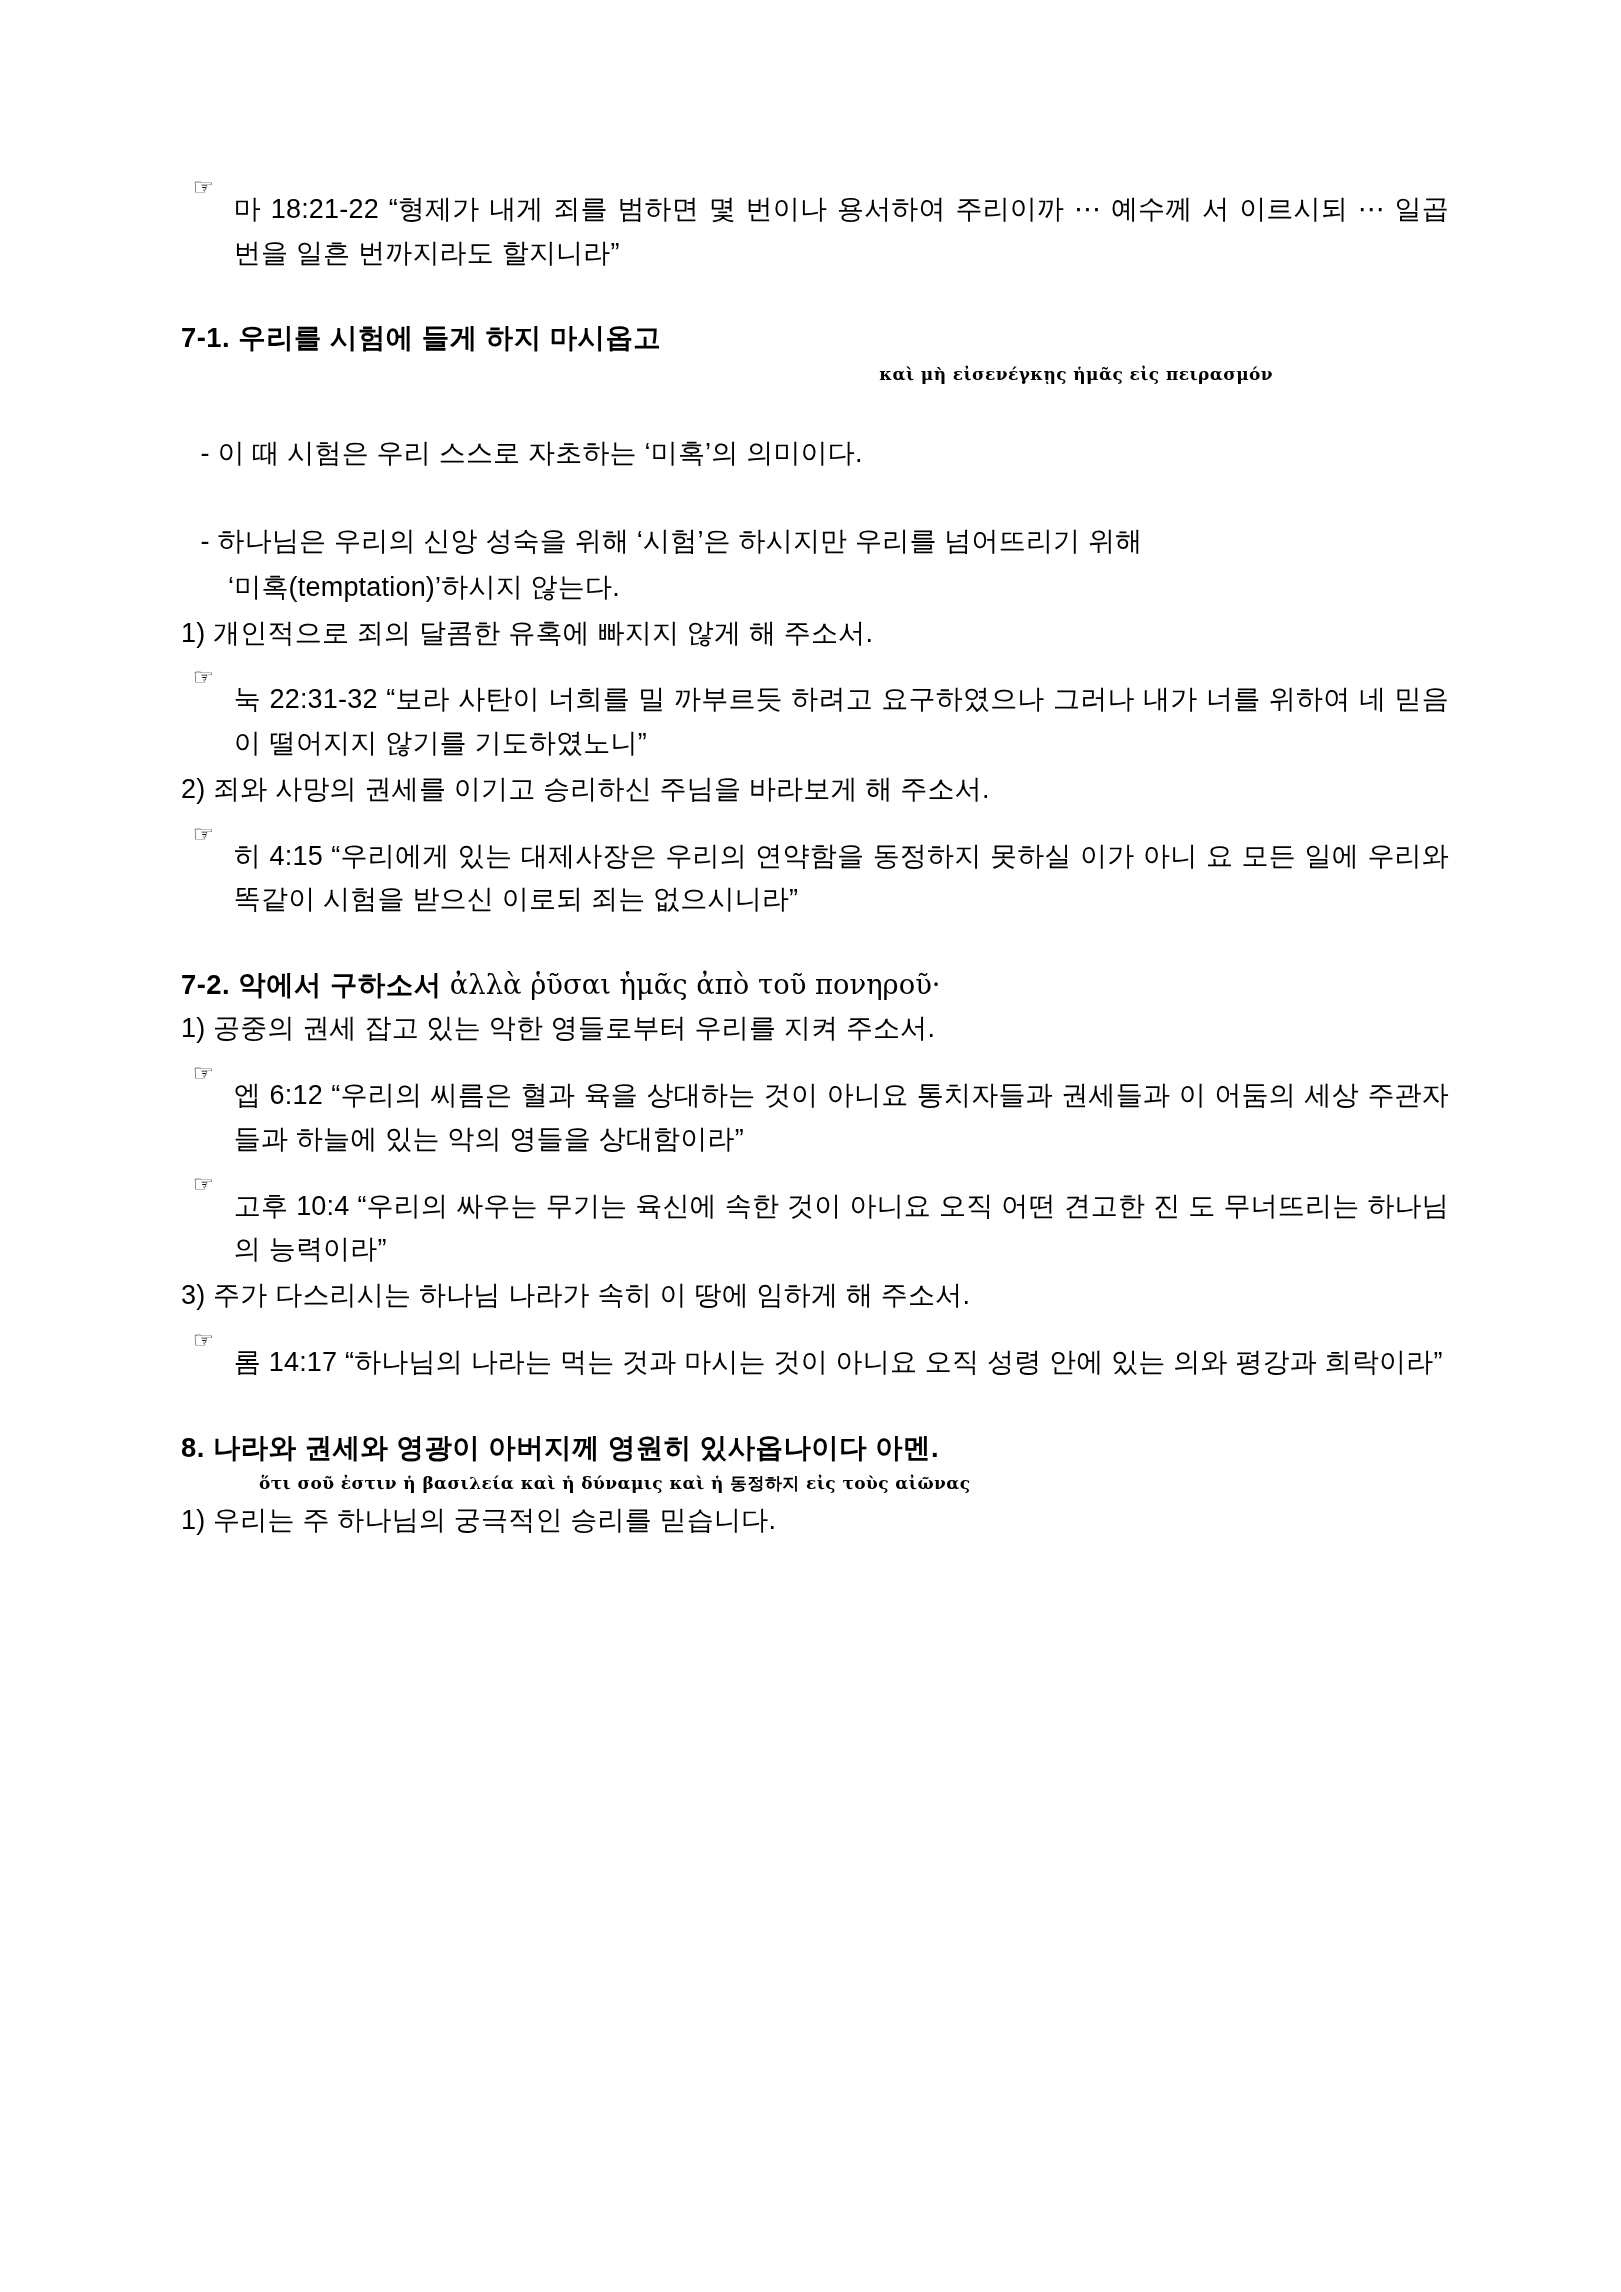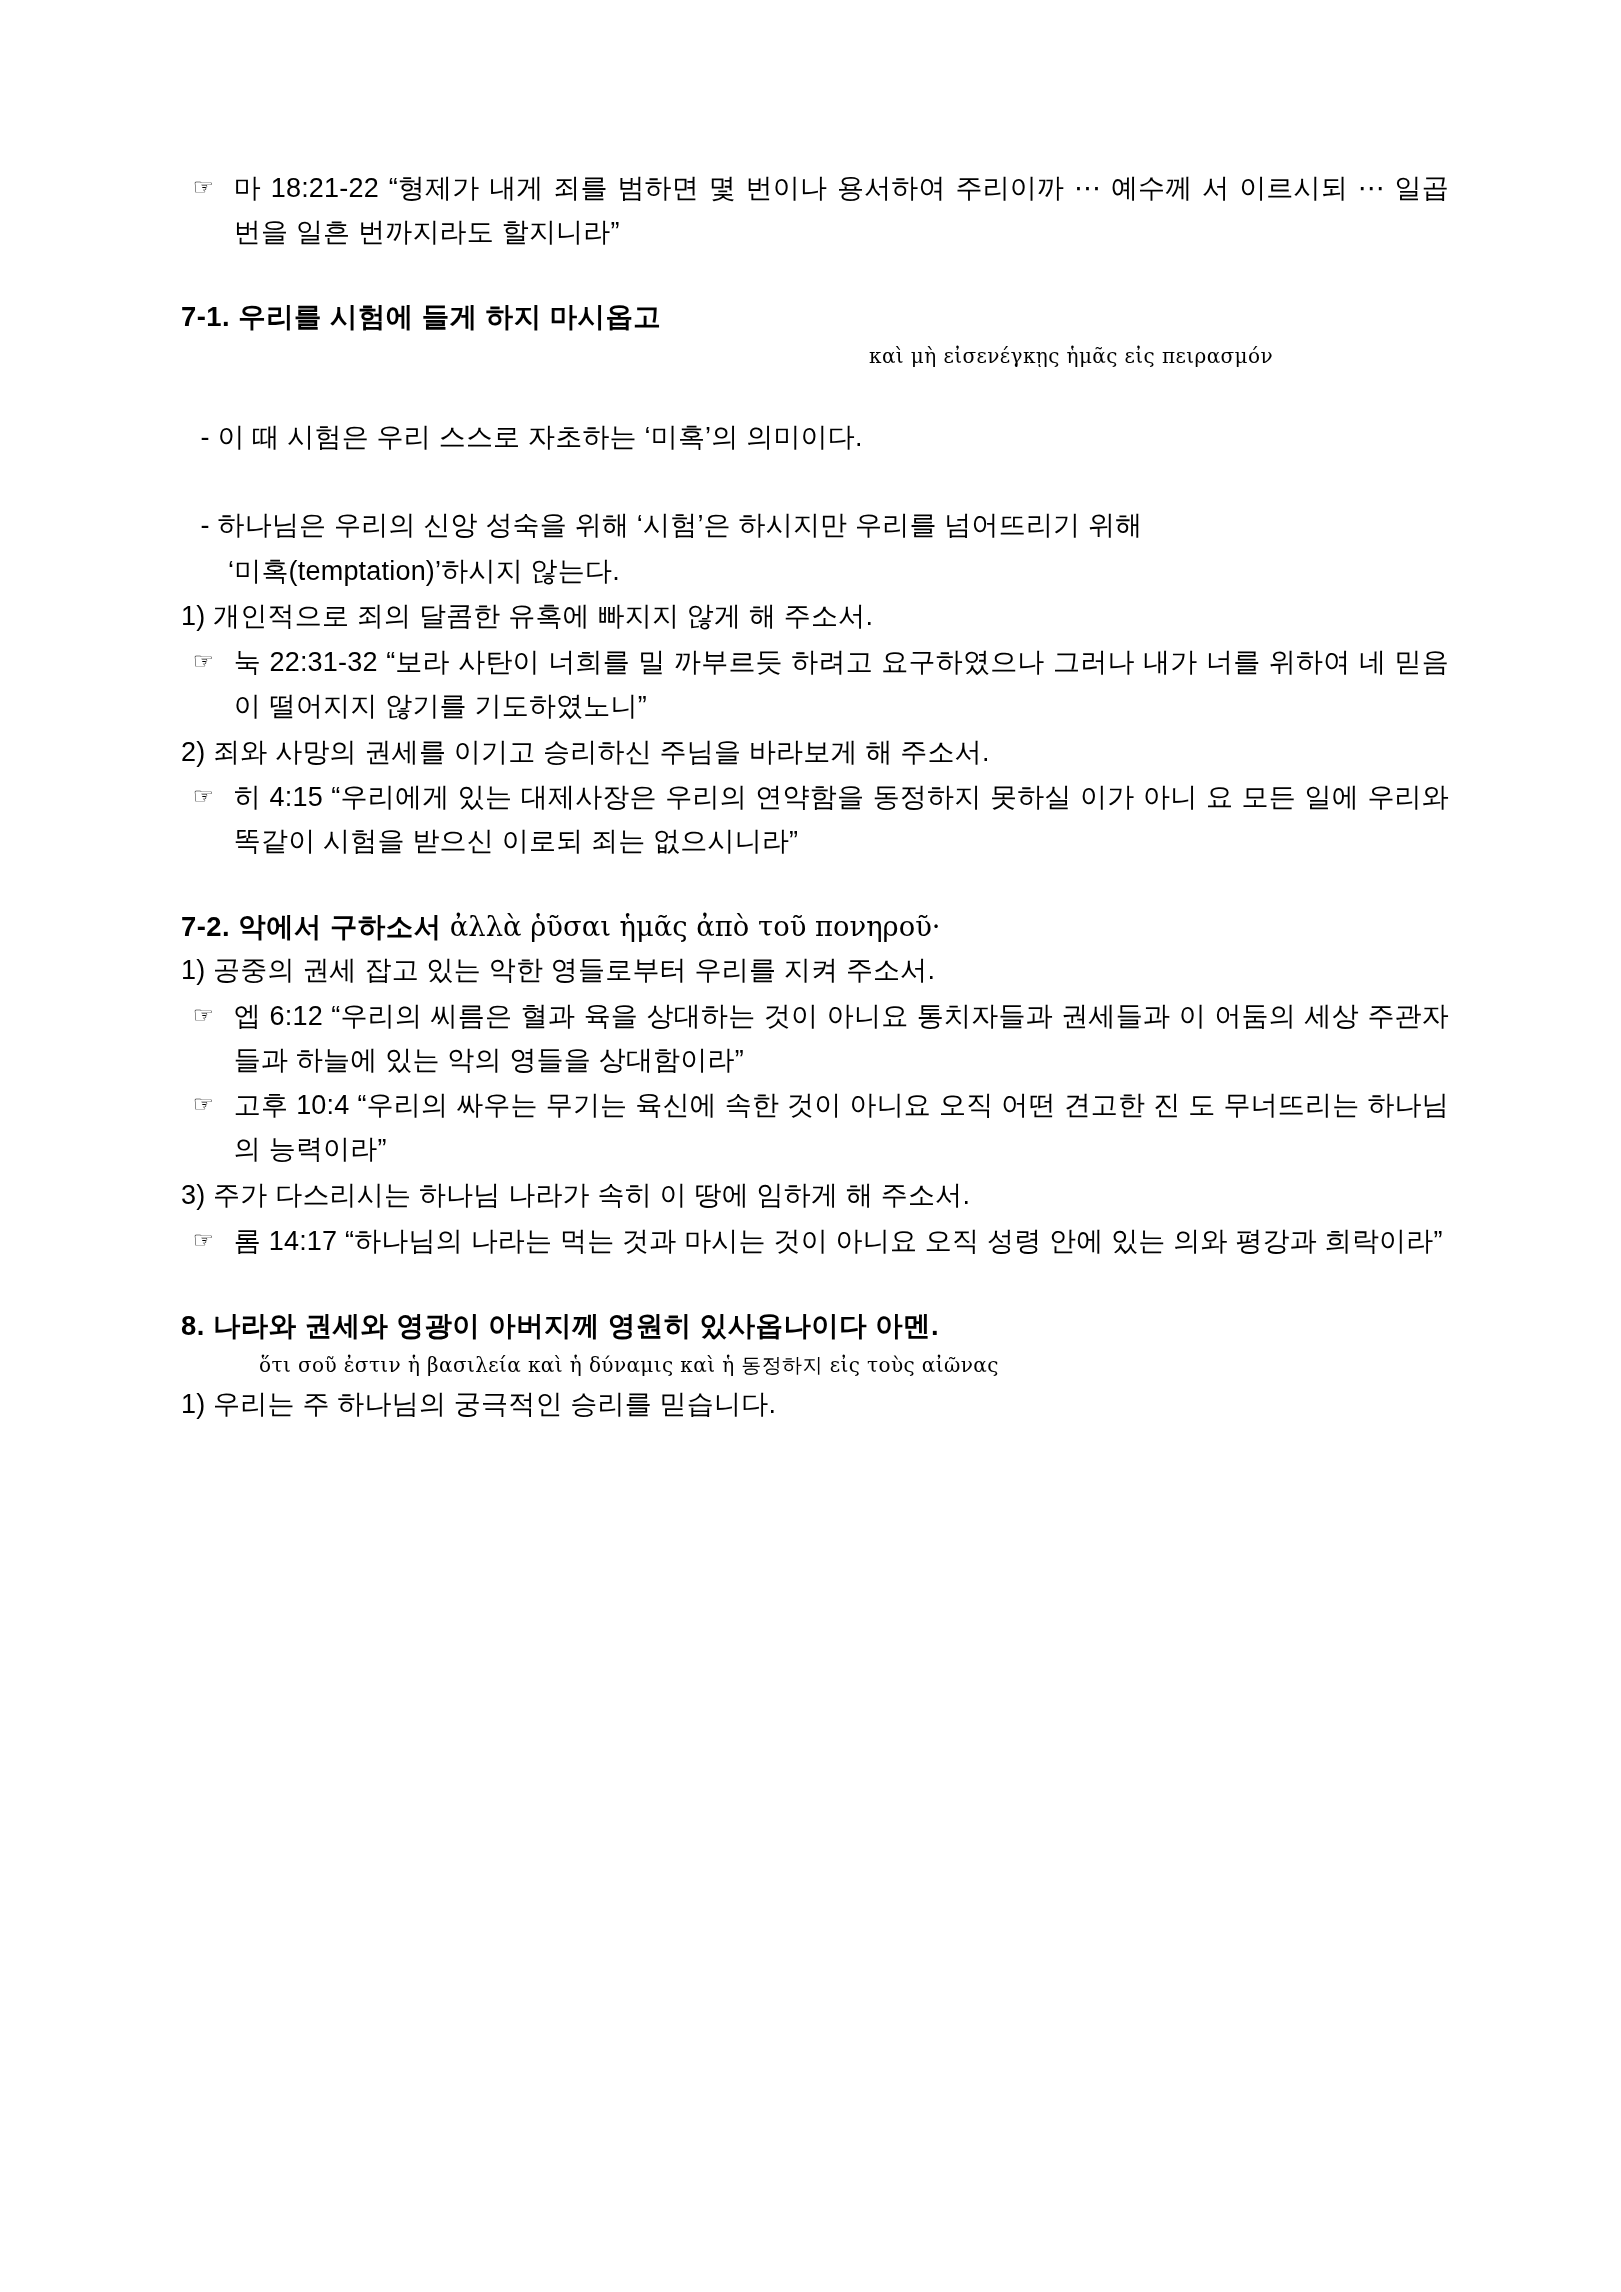--- a/index.html
+++ b/index.html
@@ -43,41 +43,43 @@
     width: 41px;
     font-size: 23.5px;
     line-height: 1.75;
     color: #000;
   }
   .scripture .sc-text {
     flex: 1 1 auto;
     text-align: justify;
     text-justify: inter-character;
     text-indent: 0;
+    margin-top: 21px;
   }
 
   
   .heading {
     font-weight: bold;
     font-size: 27.4px;
     margin: 0;
     letter-spacing: 0.5px;
   }
   .heading .greek-inline {
     font-weight: normal;
     font-family: "DejaVu Serif", "Liberation Serif", serif;
     font-size: 27.4px;
     letter-spacing: 0;
   }
 
   
   .greek {
     font-family: "DejaVu Serif", "Liberation Serif", serif;
-    font-size: 20px;
+    font-size: 17px;
     letter-spacing: 0.4px;
+    font-weight: bold;
   }
   .greek.center-right {
     text-align: right;
     padding-right: 176px;
   }
   .greek.indent-mid {
     padding-left: 78px;
   }
 
   

